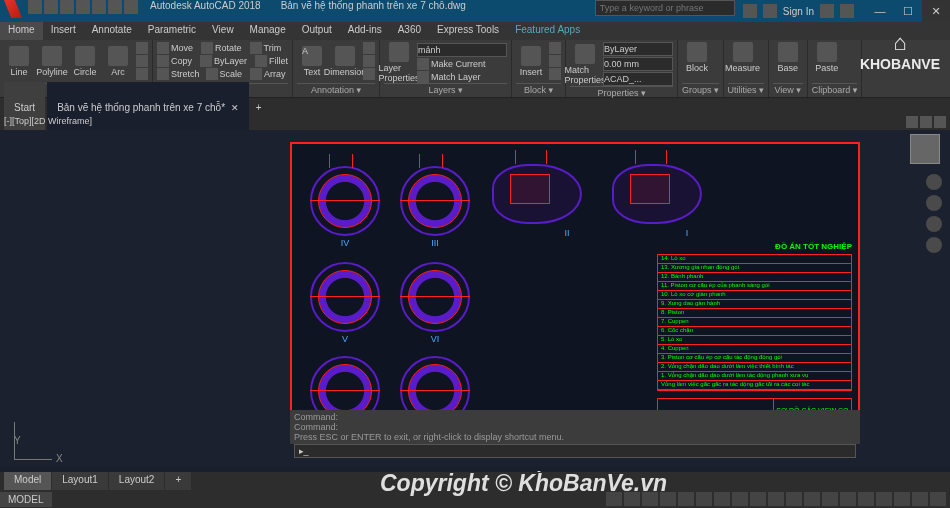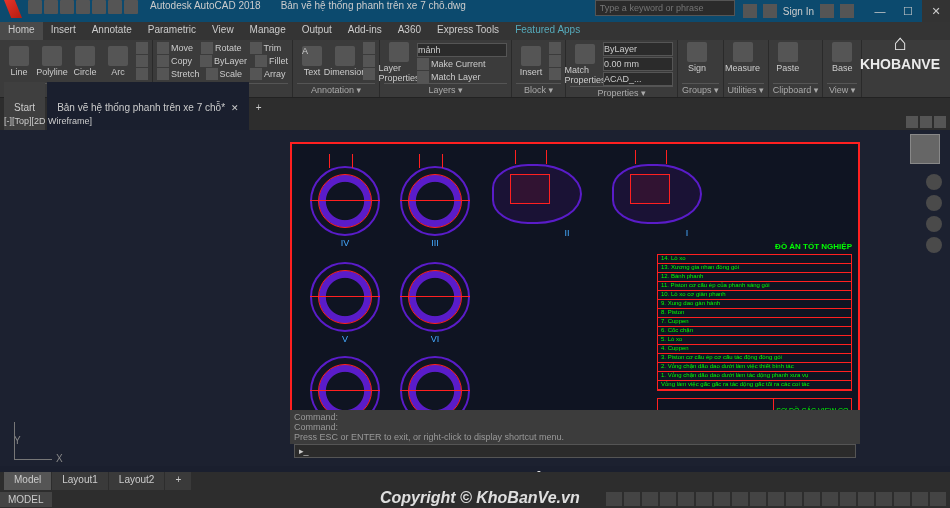--- a/index.html
+++ b/index.html
@@ -76,21 +76,21 @@
 .nav-tools span { width: 16px; height: 16px; background: #4a4a4a; border-radius: 50%; }
 
 
 .cmd-area { position: absolute; left: 290px; bottom: 22px; width: 570px; height: 34px; background: #3c3c3c; color: #ccc; font-size: 9px; padding: 2px 4px; }
 .cmd-area .hist { color: #999; }
 .cmd-input-row { display: flex; align-items: center; background: #2b2b2b; border: 1px solid #555; height: 14px; margin-top: 2px; }
 
 
 .watermark { position: absolute; color: rgba(255,255,255,0.85); font-size: 20px; font-weight: bold; font-style: italic; pointer-events: none; }
 .wm1 { left: 520px; top: 338px; }
-.wm2 { left: 380px; top: 489px; font-size: 16px; }
+.wm2 { left: 380px; top: 470px; font-size: 23px; }
 .logo-wm { position: absolute; right: 10px; top: 30px; color: rgba(255,255,255,0.9); font-size: 14px; font-weight: bold; text-align: center; }
 
 
 .layout-tabs { position: absolute; bottom: 18px; left: 0; height: 18px; display: flex; font-size: 10px; color: #ccc; background: #2d2d2d; width: 100%; padding-left: 4px; }
 .layout-tab { padding: 2px 10px; background: #3a3a3a; margin-right: 1px; }
 .layout-tab.active { background: #555; }
 .status-bar { position: absolute; bottom: 0; left: 0; right: 0; height: 18px; background: #2d2d2d; display: flex; align-items: center; font-size: 10px; color: #ccc; }
 .status-bar .space-btn { padding: 2px 8px; background: #444; margin-right: auto; }
 .status-bar .status-btns { display: flex; gap: 2px; padding-right: 4px; }
 .status-bar .status-btns span { width: 16px; height: 14px; background: #444; }
@@ -266,44 +266,44 @@
         <input class="ribbon-input" value="ByLayer" style="">
         <input class="ribbon-input" value="0.00 mm" style="">
         <input class="ribbon-input" value="ACAD_..." style="">
       </div>
     </div>
     <div class="panel-title">Properties ▾</div>
   </div>
   <div class="ribbon-panel">
     <div class="ribbon-btn-lg">
         <div class="ribbon-icon"></div>
-        <span>Sign</span>
+        <span>Block</span>
       </div>
     <div class="panel-title">Groups ▾</div>
   </div>
   <div class="ribbon-panel">
     <div class="ribbon-btn-lg">
         <div class="ribbon-icon"></div>
         <span>Measure</span>
       </div>
     <div class="panel-title">Utilities ▾</div>
   </div>
   <div class="ribbon-panel">
     <div class="ribbon-btn-lg">
         <div class="ribbon-icon"></div>
-        <span>Paste</span>
-      </div>
-    <div class="panel-title">Clipboard ▾</div>
+        <span>Base</span>
+      </div>
+    <div class="panel-title">View ▾</div>
   </div>
   <div class="ribbon-panel">
     <div class="ribbon-btn-lg">
         <div class="ribbon-icon"></div>
-        <span>Base</span>
-      </div>
-    <div class="panel-title">View ▾</div>
+        <span>Paste</span>
+      </div>
+    <div class="panel-title">Clipboard ▾</div>
   </div>
 </div>
 
 <div class="file-tabs">
   <div class="file-tab"><span>Start</span></div>
   <div class="file-tab active"><span>Bản vẽ hệ thống phanh trên xe 7 chỗ*</span><span class="close">✕</span></div>
   <div class="plus-tab">+</div>
 </div>
 
 <div class="vp-header">

